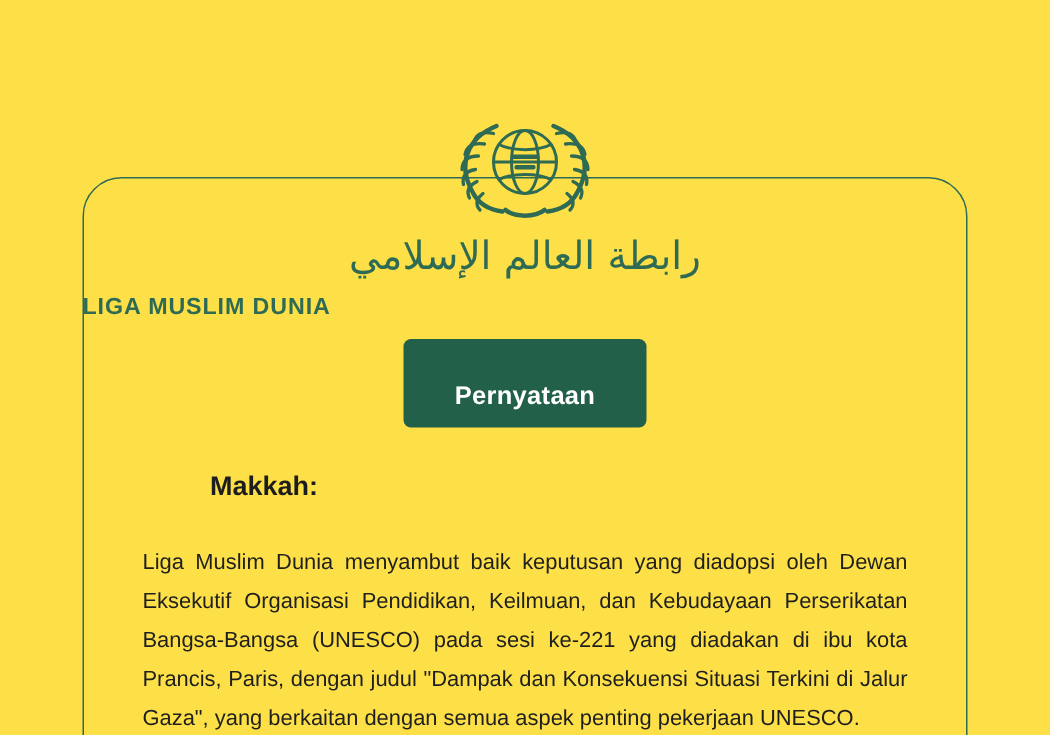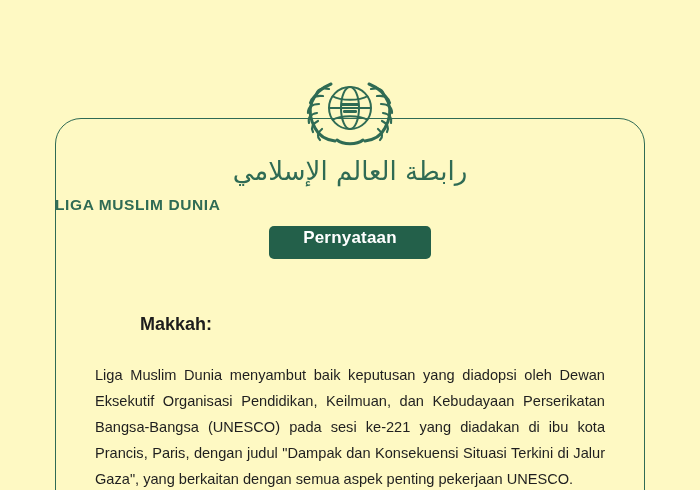--- a/index.html
+++ b/index.html
@@ -10,21 +10,21 @@
     width: 700px;
     height: 490px;
     overflow: hidden;
     background: #f4f4f2;
     font-family: "Liberation Sans", sans-serif;
   }
   .page {
     position: relative;
     width: 700px;
     height: 490px;
-    background: #fef9c3;
+    background: #fde047;
   }
   
   .card {
     position: absolute;
     left: 55px;
     top: 118px;
     width: 590px;
     height: 420px;
     border: 1.5px solid #2f6b54;
     border-radius: 26px;
@@ -80,21 +80,21 @@
     top: 156px;
     width: 590px;
     text-align: center;
   }
   .badge {
     display: inline-block;
     background: #23604a;
     color: #ffffff;
     font-size: 17px;
     font-weight: bold;
-    padding: 2px 34px 11px 34px;
+    padding: 28px 34px 11px 34px;
     border-radius: 5px;
     letter-spacing: 0.2px;
   }
   .city {
     position: absolute;
     left: 40px;
     top: 244px;
     font-size: 18px;
     font-weight: bold;
     color: #1d1d1d;

